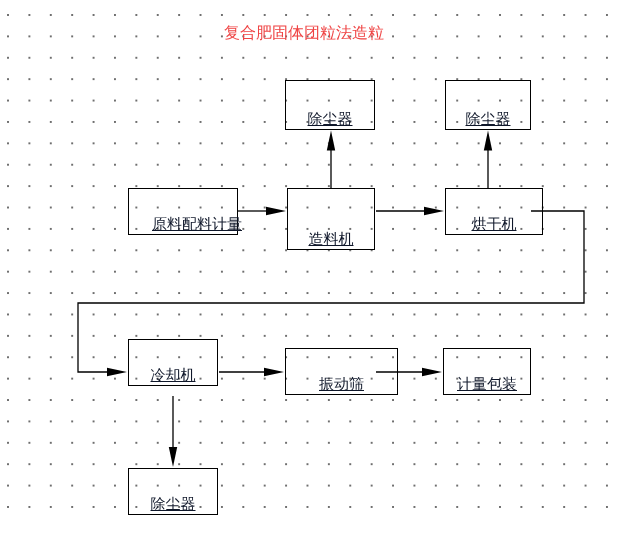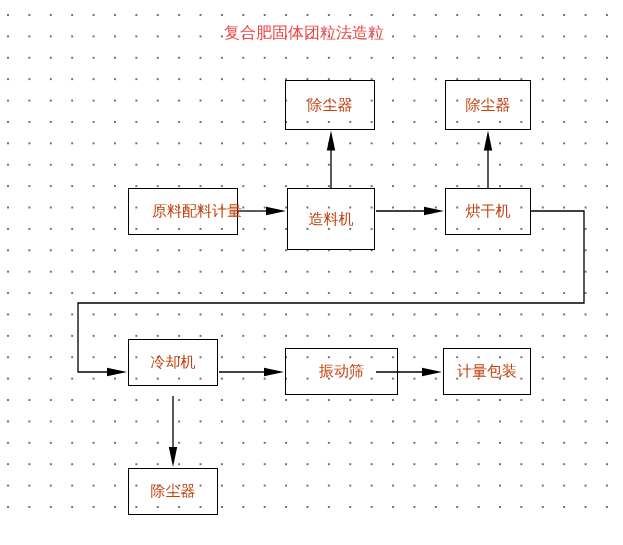--- a/index.html
+++ b/index.html
@@ -37,32 +37,33 @@
     position:absolute;
     left:0; top:0;
     z-index:1;
   }
   .box{
     position:absolute;
     box-sizing:border-box;
     border:1px solid #000;
     background:transparent;
     display:flex;
-    align-items:center;
+    align-items:flex-end;
     justify-content:center;
     font-size:15px;
-    color:#c2410c;
+    color:#0f172a;
     z-index:2;
     white-space:nowrap;
+    text-decoration:underline;
   }
   .b-dc-tl{left:285px;top:80px;width:90px;height:50px;}
   .b-dc-tr{left:445px;top:80px;width:86px;height:50px;}
   .b-raw{left:128px;top:188px;width:110px;height:47px;padding-left:28px;}
   .b-gran{left:287px;top:188px;width:88px;height:62px;}
-  .b-dryer{left:445px;top:188px;width:86px;height:47px;}
+  .b-dryer{left:445px;top:188px;width:98px;height:47px;}
   .b-cooler{left:128px;top:339px;width:90px;height:47px;}
   .b-vib{left:285px;top:348px;width:113px;height:47px;}
   .b-pack{left:443px;top:348px;width:88px;height:47px;}
   .b-dc-b{left:128px;top:468px;width:90px;height:47px;}
   .wire{stroke:#000;stroke-width:1.3;fill:none;}
   .head{fill:#000;stroke:none;}
 </style>
 </head>
 <body>
 

